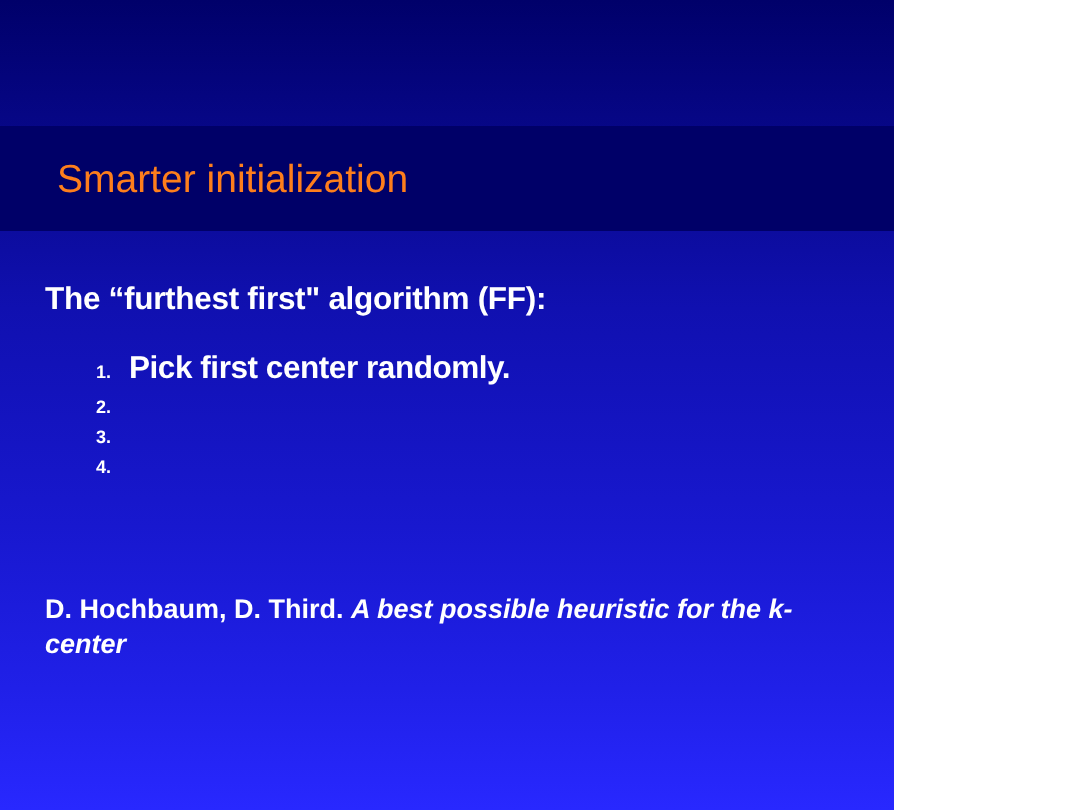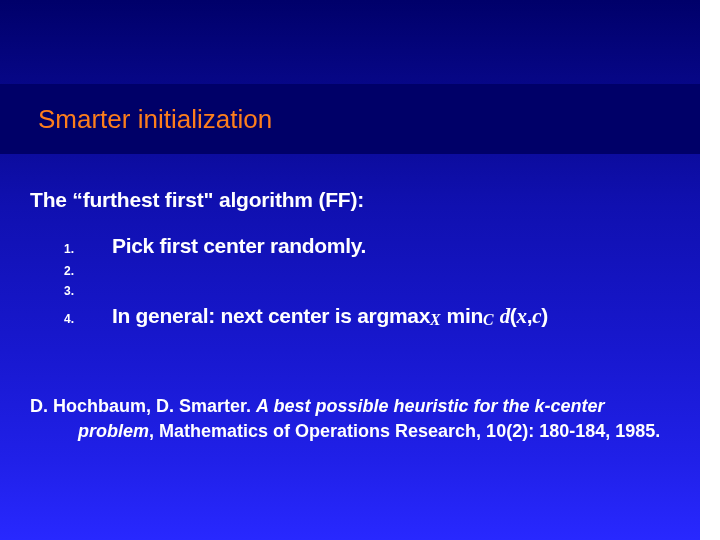--- a/index.html
+++ b/index.html
@@ -4,21 +4,21 @@
 <style>
   html, body {
     margin: 0;
     padding: 0;
     width: 720px;
     height: 540px;
     overflow: hidden;
     font-family: Arial, Helvetica, sans-serif;
   }
   .slide {
-    width: 700px;
+    width: 596px;
     height: 540px;
     background: linear-gradient(to bottom,
       #00006a 0%,
       #1010b0 38%,
       #1818cf 65%,
       #2020e8 85%,
       #2828ff 100%);
     box-sizing: border-box;
     color: #ffffff;
     position: relative;
@@ -62,21 +62,20 @@
     width: 28px;
     text-align: right;
     font-size: 12px;
     font-weight: bold;
     padding-right: 12px;
   }
   .list-text {
     font-size: 21px;
     font-weight: bold;
     letter-spacing: -0.3px;
-    margin-left: 26px;
   }
   .underline {
     text-decoration: underline;
     text-underline-offset: 2px;
   }
   .math-italic {
     font-style: italic;
     font-family: 'Times New Roman', Times, serif;
   }
   .sub {
@@ -121,22 +120,20 @@
       <div class="list-text">Pick first center randomly.</div>
     </div>
     <div class="list-item">
       <div class="list-num">2.</div>
     </div>
     <div class="list-item">
       <div class="list-num">3.</div>
     </div>
     <div class="list-item">
       <div class="list-num">4.</div>
-      <div class="list-text"><span>In general: next center is argmax</span><span class="sub">X</span><span> min</span><span class="sub">C</span><span> </span><span class="math-italic">d</span><span>(</span><span class="math-italic">x</span><span>,</span><span class="math-italic">c</span><span>)</span></div>
     </div>
   </div>
 
   <div class="citation">
-    <span>D. Hochbaum, D. Smarter. </span><span class="cite-title">A best possible heuristic for the k-center</span>
-    <span class="indent"><span class="cite-title">problem</span><span>, Mathematics of Operations Research, 10(2): 180-184, 1985.</span></span>
+    <span>D. Hochbaum, D. Third. </span><span class="cite-title">A best possible heuristic for the k-center</span>
   </div>
 
 </div>
 
 </body></html>

